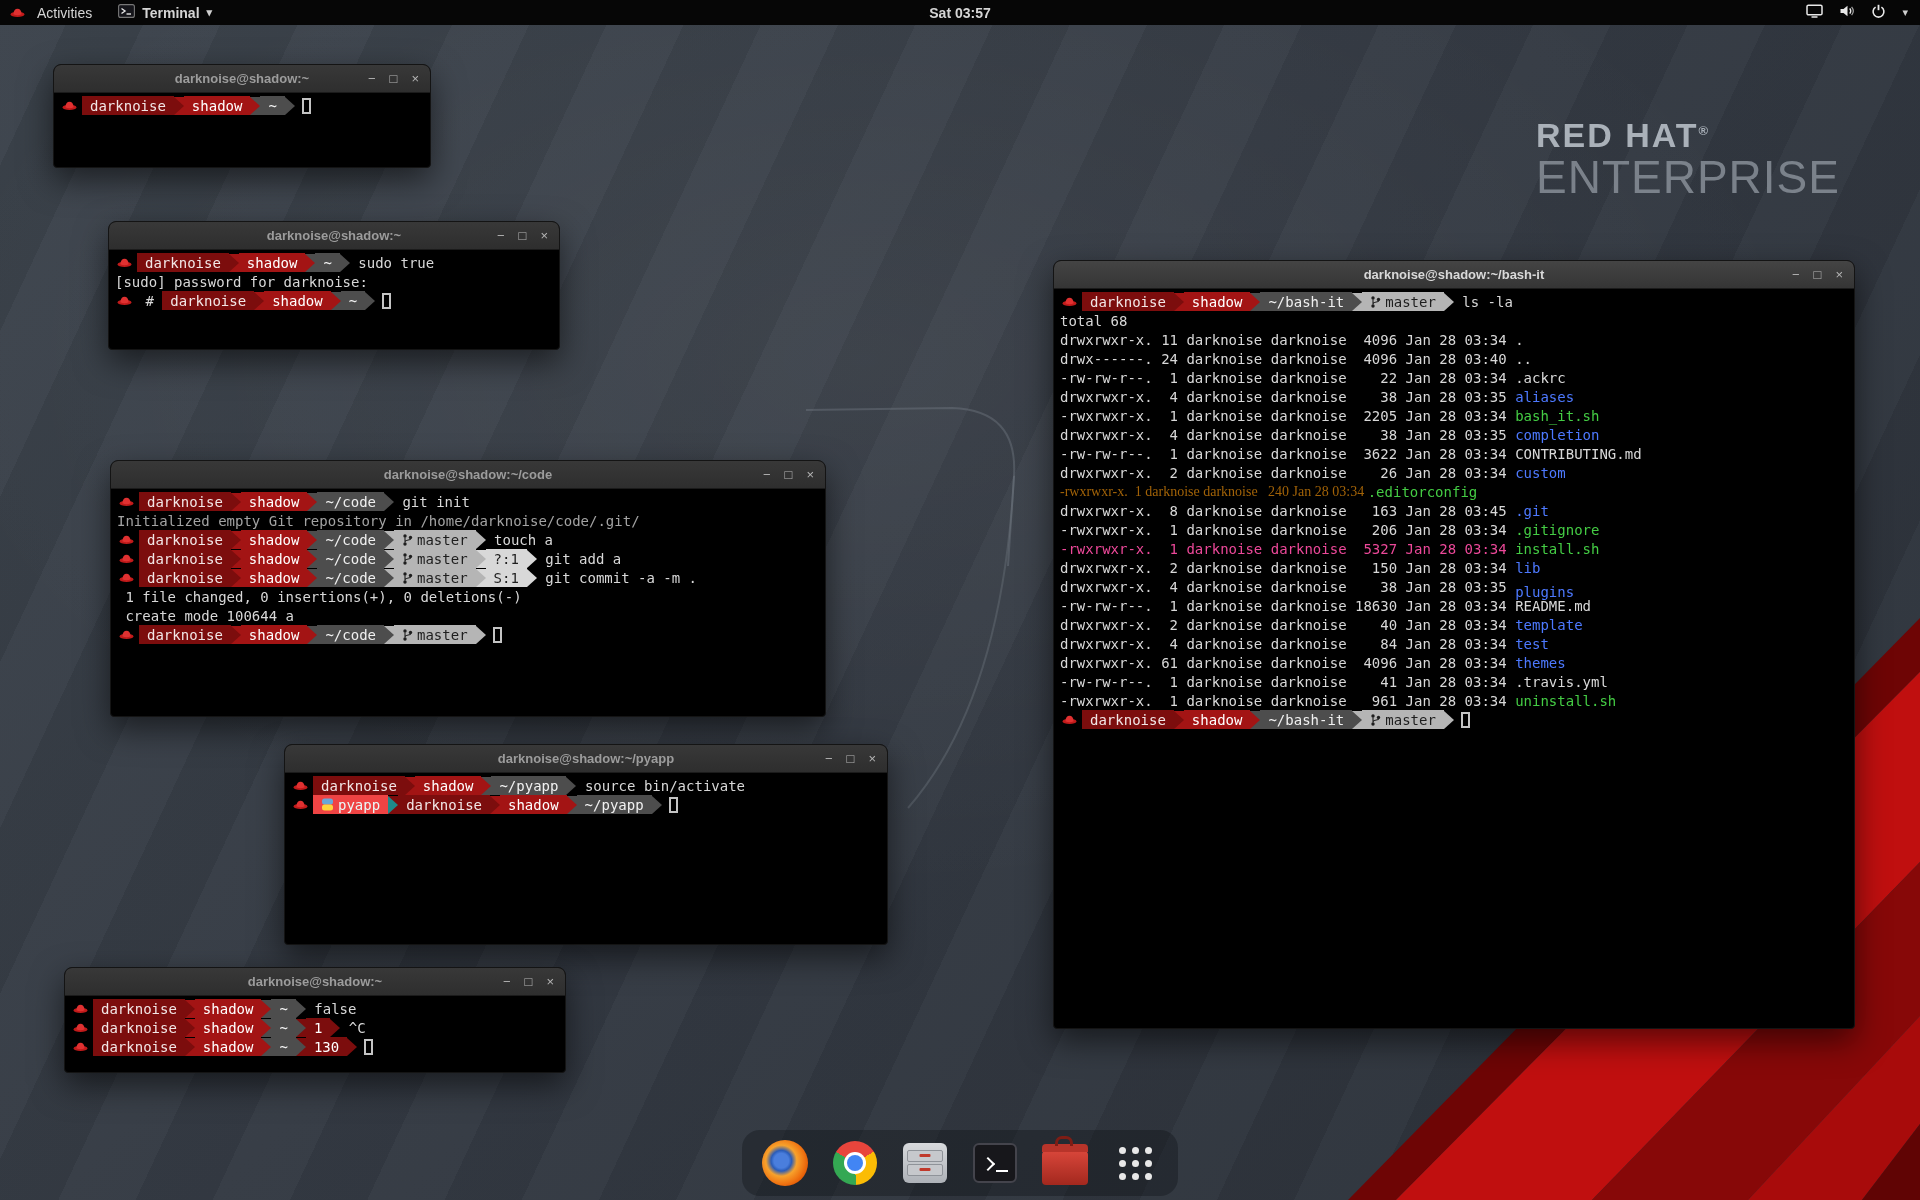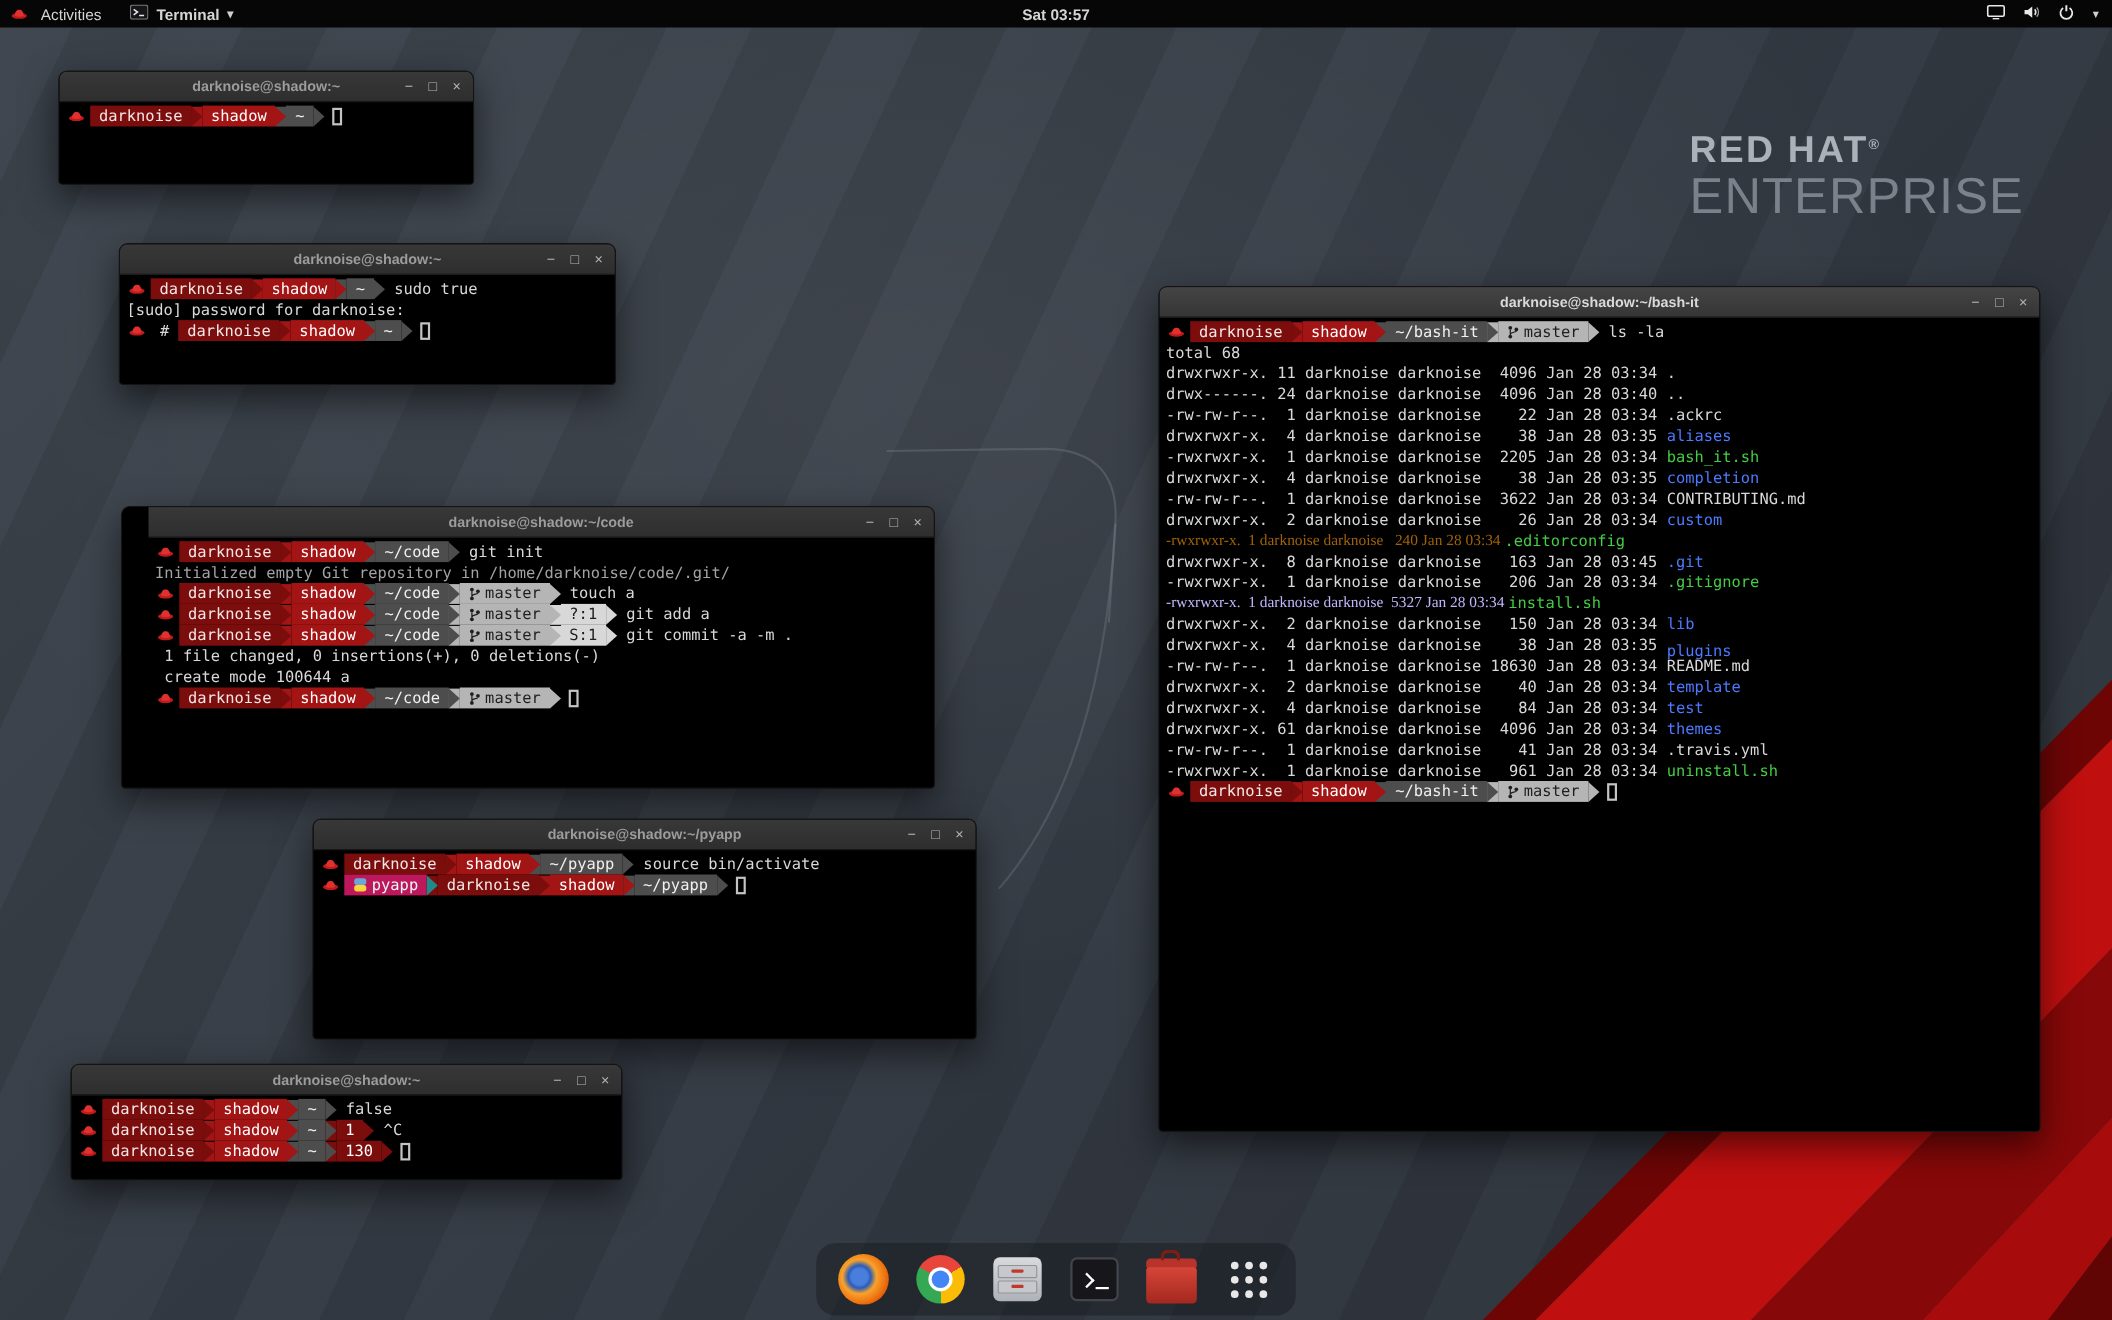--- a/index.html
+++ b/index.html
@@ -35,21 +35,21 @@
   .tline{display:flex;align-items:center;height:19px;white-space:pre;}
   .txt{white-space:pre;}
   .pseg{display:inline-flex;align-items:center;height:19px;padding:0 8px;white-space:pre;}
   .parrow{width:0;height:0;border-top:9.5px solid transparent;border-bottom:9.5px solid transparent;border-left:10px solid #000;}
   .licon{display:inline-flex;align-items:center;margin:0 5px 0 2px;}
   .seg-ic{display:inline-flex;align-items:center;}
   .cursor{display:inline-block;width:9px;height:16px;border:2px solid #c4c4c4;box-sizing:border-box;margin-left:7px;}
 
   #win1{left:53px;top:64px;width:376px;height:102px;}
   #win2{left:108px;top:221px;width:450px;height:127px;}
-  #win3{left:110px;top:460px;width:714px;height:255px;padding-left:24px;}
+  #win3{left:110px;top:460px;width:714px;height:255px;}
   #win4{left:284px;top:744px;width:602px;height:199px;}
   #win5{left:64px;top:967px;width:500px;height:104px;}
   #win6{left:1053px;top:260px;width:800px;height:767px;}
 
   
   .dock{position:absolute;left:50%;bottom:4px;transform:translateX(-50%);display:flex;gap:20px;align-items:center;padding:8px 18px;background:rgba(8,10,14,0.30);border-radius:18px;z-index:50;}
   .dock-item{width:50px;height:50px;display:flex;align-items:center;justify-content:center;cursor:pointer;}
   .icon-firefox{width:46px;height:46px;border-radius:50%;background:radial-gradient(circle at 42% 45%, #4a7edd 0 20%, #2a5cb8 28%, #f7a22c 42%, #f07613 62%, #dd4e00 80%, #b63b00 100%);}
   .icon-chrome{width:44px;height:44px;border-radius:50%;background:conic-gradient(from -60deg,#e8453c 0 33%,#fbbc05 33% 66%,#34a853 66% 100%);position:relative;}
   .icon-chrome::before{content:"";position:absolute;inset:11px;background:#fff;border-radius:50%;}
@@ -231,21 +231,21 @@
       </span>
     </div>
     <div class="term">
         <div class="tline"><span class="licon"><svg width="15" height="11" viewBox="0 0 16 11">
               <ellipse cx="8" cy="7.6" rx="7.4" ry="2.8" fill="#c11a1a"></ellipse>
               <path d="M3.6 7.4 C3.9 3.4 5.6 1.6 8 1.6 C10.4 1.6 12.1 3.4 12.4 7.4 C10 8.6 6 8.6 3.6 7.4 Z" fill="#e03131"></path>
             </svg></span><span class="pseg" style="background: rgb(124, 13, 13); color: rgb(242, 230, 230);">darknoise</span><span class="parrow" style="border-left-color: rgb(124, 13, 13); background: rgb(163, 20, 20);"></span><span class="pseg" style="background: rgb(163, 20, 20); color: rgb(255, 255, 255);">shadow</span><span class="parrow" style="border-left-color: rgb(163, 20, 20); background: rgb(77, 77, 77);"></span><span class="pseg" style="background: rgb(77, 77, 77); color: rgb(240, 240, 240);">~/pyapp</span><span class="parrow" style="border-left-color: rgb(77, 77, 77); background: transparent;"></span><span class="txt" style="color: rgb(216, 216, 216);"> source bin/activate</span></div>
         <div class="tline"><span class="licon"><svg width="15" height="11" viewBox="0 0 16 11">
               <ellipse cx="8" cy="7.6" rx="7.4" ry="2.8" fill="#c11a1a"></ellipse>
               <path d="M3.6 7.4 C3.9 3.4 5.6 1.6 8 1.6 C10.4 1.6 12.1 3.4 12.4 7.4 C10 8.6 6 8.6 3.6 7.4 Z" fill="#e03131"></path>
-            </svg></span><span class="pseg" style="background: #be185d; color: rgb(234, 247, 247);"><span class="seg-ic"><svg width="13" height="13" viewBox="0 0 13 13" style="margin-right:4px">
+            </svg></span><span class="pseg" style="background: #ef4444; color: rgb(234, 247, 247);"><span class="seg-ic"><svg width="13" height="13" viewBox="0 0 13 13" style="margin-right:4px">
                 <rect x="1" y="0.5" width="11" height="6" rx="2.5" fill="#69a7d8"></rect>
                 <rect x="1" y="6.5" width="11" height="6" rx="2.5" fill="#ffd43b"></rect>
               </svg></span>pyapp</span><span class="parrow" style="border-left-color: rgb(31, 138, 138); background: rgb(124, 13, 13);"></span><span class="pseg" style="background: rgb(124, 13, 13); color: rgb(242, 230, 230);">darknoise</span><span class="parrow" style="border-left-color: rgb(124, 13, 13); background: rgb(163, 20, 20);"></span><span class="pseg" style="background: rgb(163, 20, 20); color: rgb(255, 255, 255);">shadow</span><span class="parrow" style="border-left-color: rgb(163, 20, 20); background: rgb(77, 77, 77);"></span><span class="pseg" style="background: rgb(77, 77, 77); color: rgb(240, 240, 240);">~/pyapp</span><span class="parrow" style="border-left-color: rgb(77, 77, 77); background: transparent;"></span><span class="cursor"></span></div>
       </div>
   </div>
 
   <div class="window" id="win5">
     <div class="titlebar">
       <span>darknoise@shadow:~</span>
       <span class="controls">
@@ -294,21 +294,21 @@
         <div class="tline"><span class="txt" style="color: rgb(216, 216, 216);">drwx------. 24 darknoise darknoise  4096 Jan 28 03:40 </span><span class="txt" style="color: rgb(216, 216, 216);">..</span></div>
         <div class="tline"><span class="txt" style="color: rgb(216, 216, 216);">-rw-rw-r--.  1 darknoise darknoise    22 Jan 28 03:34 </span><span class="txt" style="color: rgb(216, 216, 216);">.ackrc</span></div>
         <div class="tline"><span class="txt" style="color: rgb(216, 216, 216);">drwxrwxr-x.  4 darknoise darknoise    38 Jan 28 03:35 </span><span class="txt" style="color: rgb(77, 121, 255); text-align: right;">aliases</span></div>
         <div class="tline"><span class="txt" style="color: rgb(216, 216, 216);">-rwxrwxr-x.  1 darknoise darknoise  2205 Jan 28 03:34 </span><span class="txt" style="color: rgb(68, 204, 68);">bash_it.sh</span></div>
         <div class="tline"><span class="txt" style="color: rgb(216, 216, 216);">drwxrwxr-x.  4 darknoise darknoise    38 Jan 28 03:35 </span><span class="txt" style="color: rgb(77, 121, 255);">completion</span></div>
         <div class="tline"><span class="txt" style="color: rgb(216, 216, 216);">-rw-rw-r--.  1 darknoise darknoise  3622 Jan 28 03:34 </span><span class="txt" style="color: rgb(216, 216, 216);">CONTRIBUTING.md</span></div>
         <div class="tline"><span class="txt" style="color: rgb(216, 216, 216);">drwxrwxr-x.  2 darknoise darknoise    26 Jan 28 03:34 </span><span class="txt" style="color: rgb(77, 121, 255);">custom</span></div>
         <div class="tline"><span class="txt" style="color: #a16207; font-family: Liberation Serif, serif;">-rwxrwxr-x.  1 darknoise darknoise   240 Jan 28 03:34 </span><span class="txt" style="color: rgb(68, 204, 68);">.editorconfig</span></div>
         <div class="tline"><span class="txt" style="color: rgb(216, 216, 216);">drwxrwxr-x.  8 darknoise darknoise   163 Jan 28 03:45 </span><span class="txt" style="color: rgb(77, 121, 255);">.git</span></div>
         <div class="tline"><span class="txt" style="color: rgb(216, 216, 216);">-rwxrwxr-x.  1 darknoise darknoise   206 Jan 28 03:34 </span><span class="txt" style="color: rgb(68, 204, 68);">.gitignore</span></div>
-        <div class="tline"><span class="txt" style="color: #c4b5fd; font-family: Liberation Serif, serif;">-rwxrwxr-x.  1 darknoise darknoise  5327 Jan 28 03:34 </span><span class="txt" style="color: rgb(68, 204, 68);">install.sh</span></div>
+        <div class="tline"><span class="txt" style="color: #ec4899;">-rwxrwxr-x.  1 darknoise darknoise  5327 Jan 28 03:34 </span><span class="txt" style="color: rgb(68, 204, 68);">install.sh</span></div>
         <div class="tline"><span class="txt" style="color: rgb(216, 216, 216);">drwxrwxr-x.  2 darknoise darknoise   150 Jan 28 03:34 </span><span class="txt" style="color: rgb(77, 121, 255);">lib</span></div>
         <div class="tline"><span class="txt" style="color: rgb(216, 216, 216);">drwxrwxr-x.  4 darknoise darknoise    38 Jan 28 03:35 </span><span class="txt" style="color: rgb(77, 121, 255); margin-top: 11px;">plugins</span></div>
         <div class="tline"><span class="txt" style="color: rgb(216, 216, 216);">-rw-rw-r--.  1 darknoise darknoise 18630 Jan 28 03:34 </span><span class="txt" style="color: rgb(216, 216, 216);">README.md</span></div>
         <div class="tline"><span class="txt" style="color: rgb(216, 216, 216);">drwxrwxr-x.  2 darknoise darknoise    40 Jan 28 03:34 </span><span class="txt" style="color: rgb(77, 121, 255);">template</span></div>
         <div class="tline"><span class="txt" style="color: rgb(216, 216, 216);">drwxrwxr-x.  4 darknoise darknoise    84 Jan 28 03:34 </span><span class="txt" style="color: rgb(77, 121, 255);">test</span></div>
         <div class="tline"><span class="txt" style="color: rgb(216, 216, 216);">drwxrwxr-x. 61 darknoise darknoise  4096 Jan 28 03:34 </span><span class="txt" style="color: rgb(77, 121, 255);">themes</span></div>
         <div class="tline"><span class="txt" style="color: rgb(216, 216, 216);">-rw-rw-r--.  1 darknoise darknoise    41 Jan 28 03:34 </span><span class="txt" style="color: rgb(216, 216, 216);">.travis.yml</span></div>
         <div class="tline"><span class="txt" style="color: rgb(216, 216, 216);">-rwxrwxr-x.  1 darknoise darknoise   961 Jan 28 03:34 </span><span class="txt" style="color: rgb(68, 204, 68);">uninstall.sh</span></div>
         <div class="tline"><span class="licon"><svg width="15" height="11" viewBox="0 0 16 11">
               <ellipse cx="8" cy="7.6" rx="7.4" ry="2.8" fill="#c11a1a"></ellipse>

